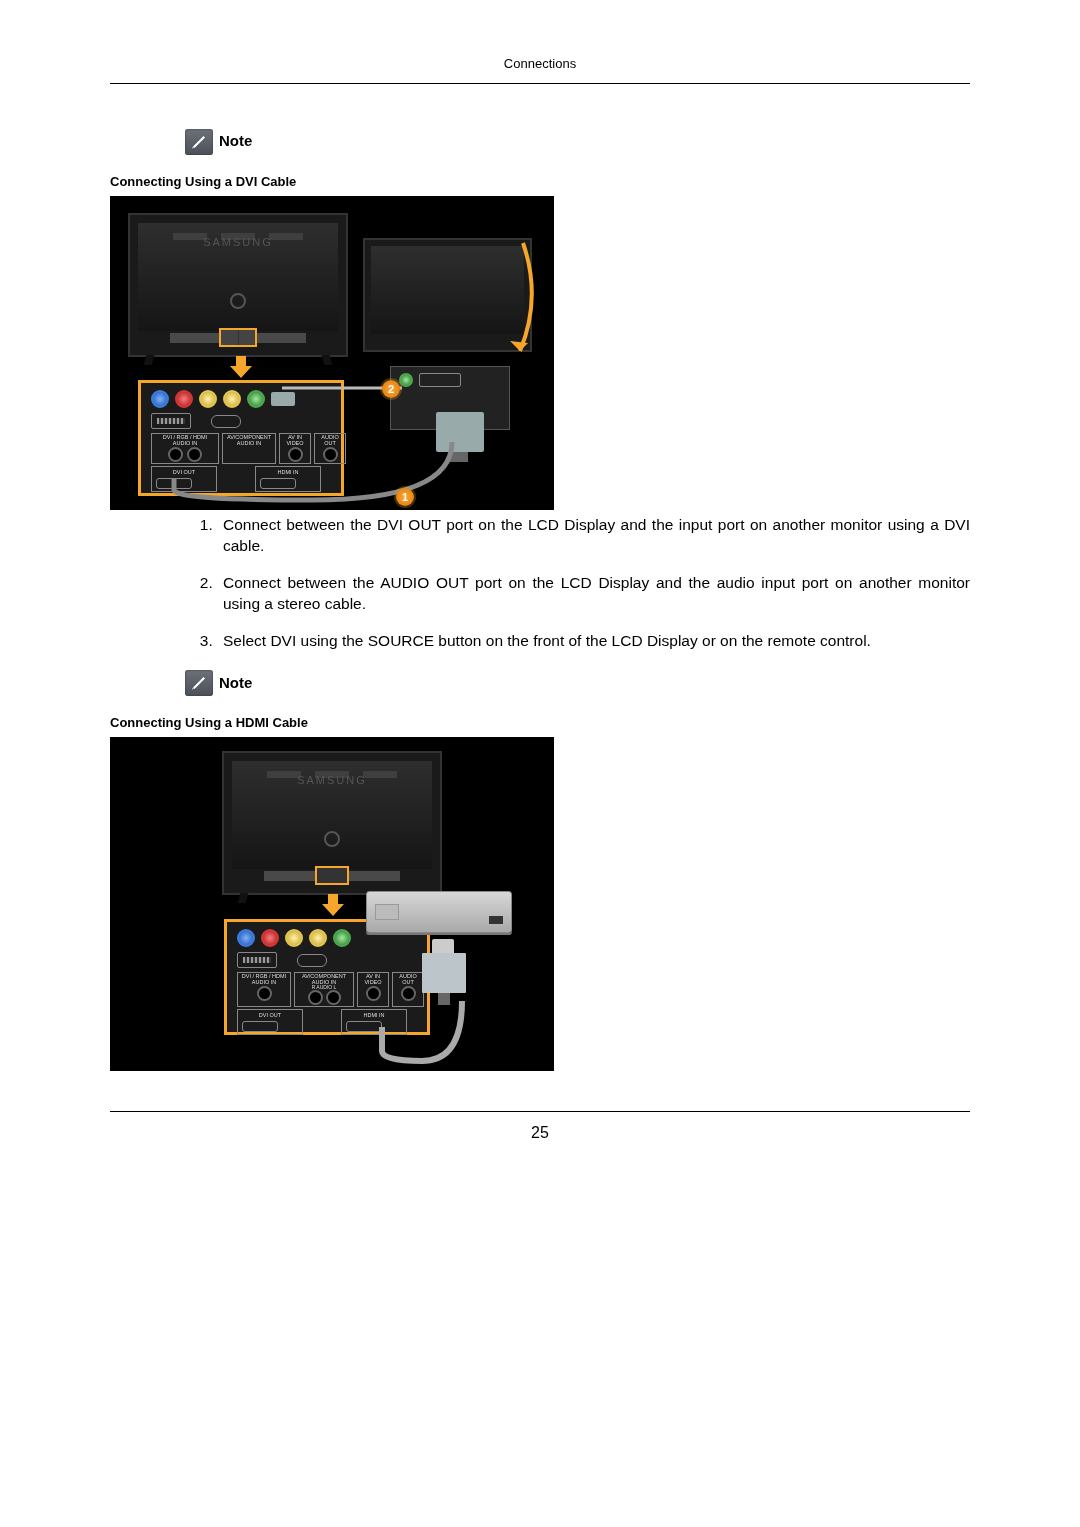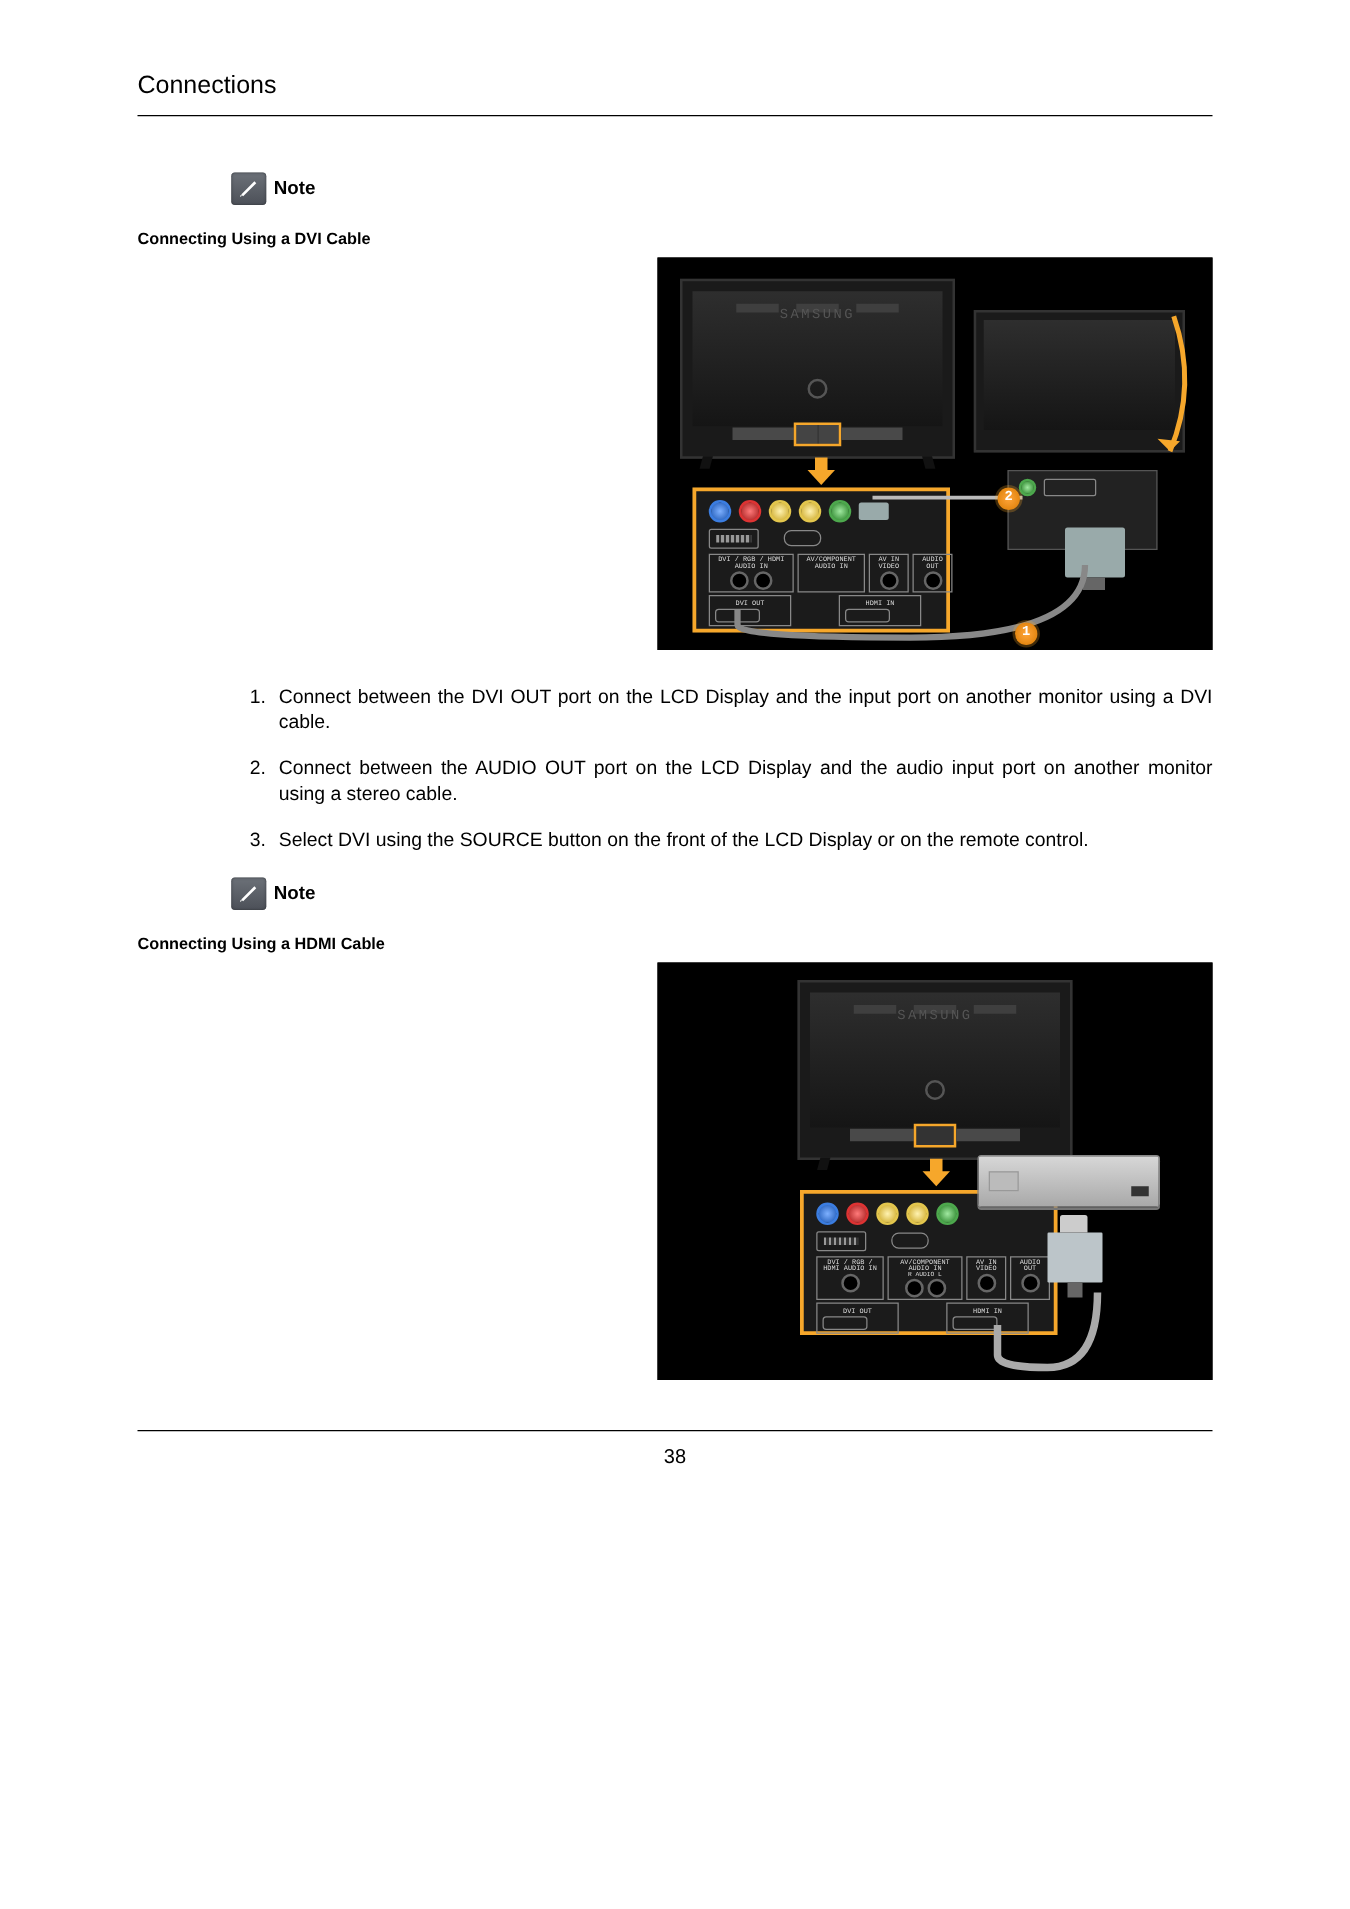--- a/index.html
+++ b/index.html
@@ -13,21 +13,22 @@
   }
   .page {
     width: 1080px;
     min-height: 1527px;
     margin: 0 auto;
     box-sizing: border-box;
     padding: 55px 110px 40px 110px;
     position: relative;
   }
   .header-title {
-    font-size: 20px;
+    text-align: center;
+    font-size: 13px;
     margin-bottom: 10px;
   }
   .hr {
     border-top: 1px solid #000;
     margin-bottom: 45px;
   }
   .note-row {
     display: flex;
     align-items: center;
     gap: 6px;
@@ -57,23 +58,22 @@
     margin-bottom: 12px;
   }
   .section-heading {
     font-weight: bold;
     font-size: 13px;
     margin-top: 18px;
     margin-bottom: 6px;
   }
   .figure-wrap {
     display: flex;
-    justify-content: flex-end;
-    margin: 2px 0 28px 0;
-    font-family: Liberation Mono, monospace;
+    justify-content: flex-start;
+    margin: 2px 0 5px 0;
   }
   ol.steps {
     margin-left: 75px;
     padding-left: 32px;
     margin-top: 0;
   }
   ol.steps li {
     margin-bottom: 16px;
     padding-left: 6px;
     text-align: justify;
@@ -445,14 +445,14 @@
       <div class="hdmi-plug"></div>
 
       <svg class="cable-svg" viewBox="0 0 440 330">
         <path d="M280 292 L280 316 Q280 326 320 326 Q360 326 360 266" stroke="#aaa" stroke-width="6" fill="none" transform="translate(-10,-4)"></path>
       </svg>
     </div>
   </div>
 
 
   <div class="footer-hr"></div>
-  <div class="page-number">38</div>
+  <div class="page-number">25</div>
 </div>
 
 </body></html>

